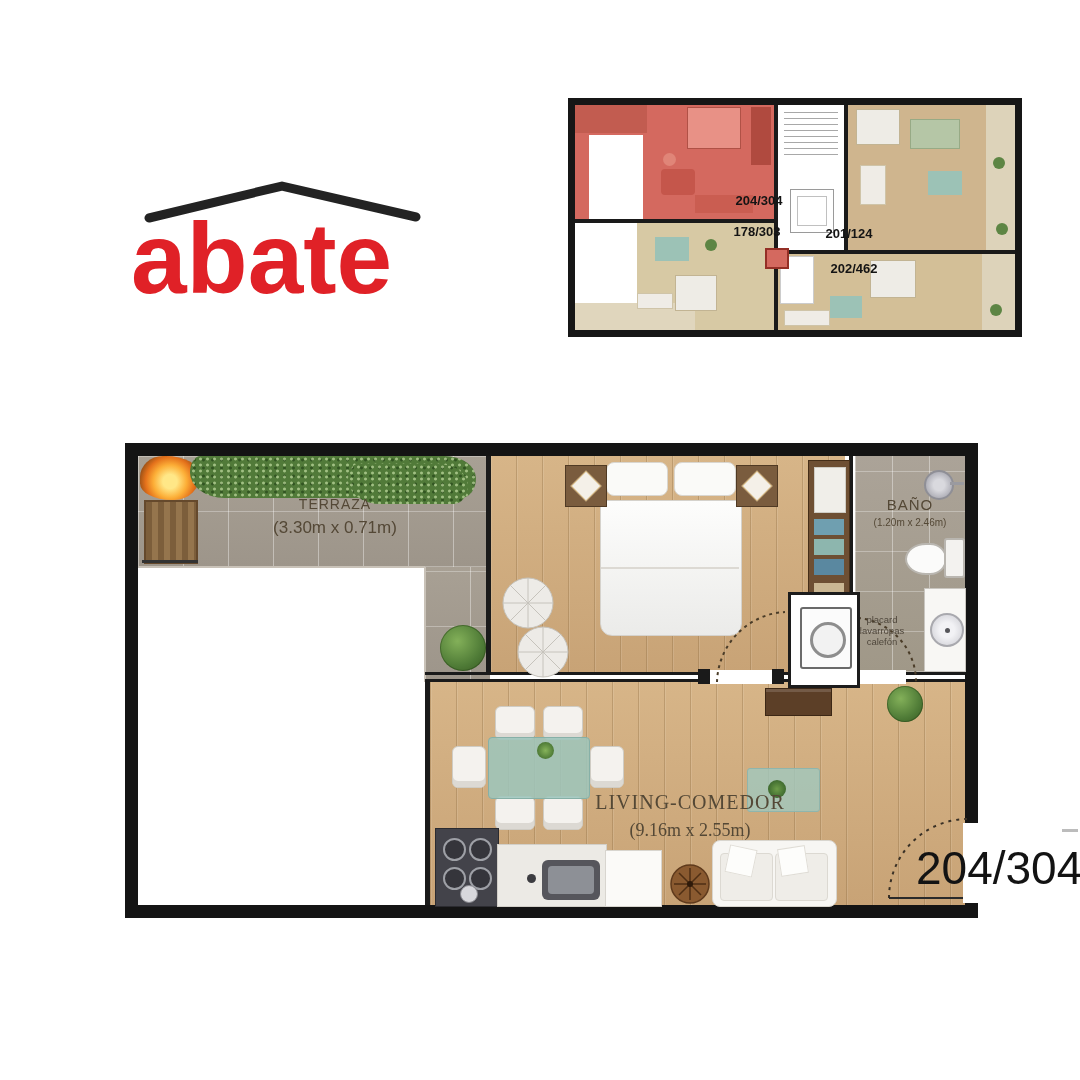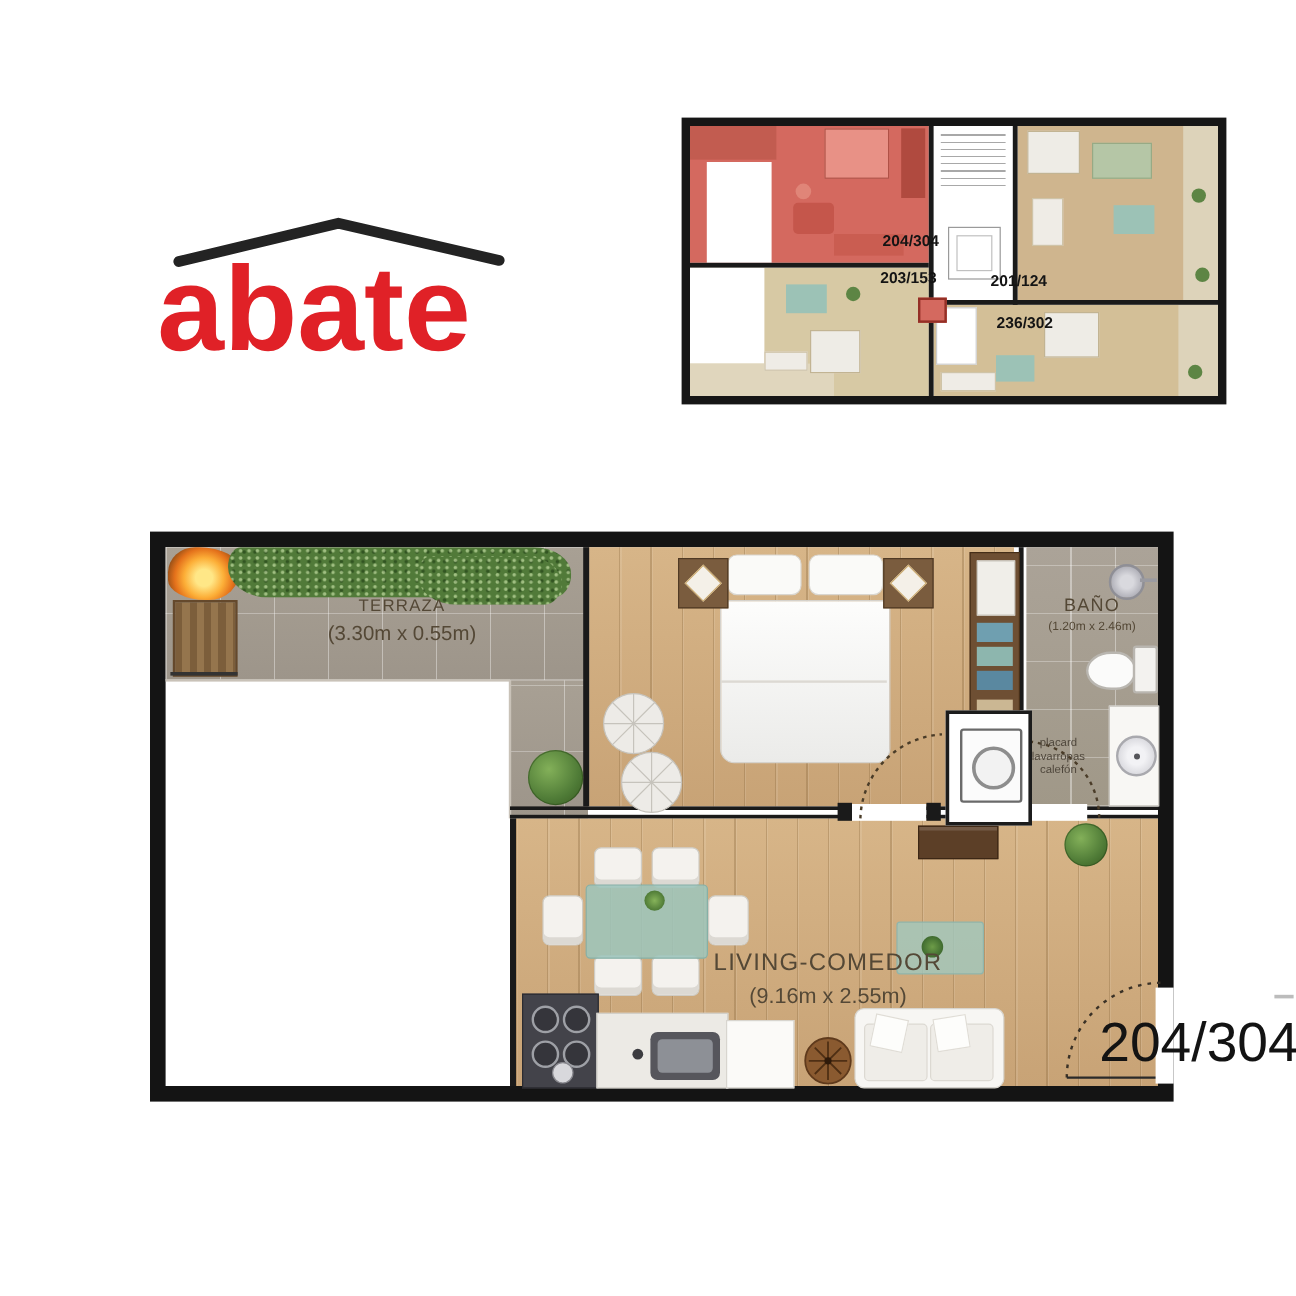--- a/index.html
+++ b/index.html
@@ -100,23 +100,23 @@
       </div>
 
       <div class="abs wall" style="left:199px;top:0;width:4px;height:225px;"></div>
       <div class="abs wall" style="left:0;top:114px;width:199px;height:4px;"></div>
       <div class="abs wall" style="left:269px;top:0;width:4px;height:149px;"></div>
       <div class="abs wall" style="left:199px;top:145px;width:241px;height:4px;"></div>
 
       <div class="abs" style="left:190px;top:143px;width:20px;height:17px;background:#d4695f;border:2px solid #942f26;z-index:5;"></div>
 
       <div class="abs mini-label" style="left:148px;top:88px;width:72px;z-index:6;">204/304</div>
-      <div class="abs mini-label" style="left:146px;top:119px;width:72px;z-index:6;">203/153</div>
+      <div class="abs mini-label" style="left:146px;top:119px;width:72px;z-index:6;">178/303</div>
       <div class="abs mini-label" style="left:238px;top:121px;width:72px;z-index:6;">201/124</div>
-      <div class="abs mini-label" style="left:240px;top:156px;width:78px;z-index:6;">236/302</div>
+      <div class="abs mini-label" style="left:240px;top:156px;width:78px;z-index:6;">202/462</div>
     </div>
   </div>
 
   <div class="abs" style="left:125px;top:443px;width:853px;height:475px;background:#141414;">
     <div class="abs" style="left:13px;top:13px;width:827px;height:449px;background:#ffffff;">
 
       <div class="abs tile" style="left:0;top:0;width:352px;height:111px;"></div>
       <div class="abs tile" style="left:287px;top:111px;width:65px;height:115px;"></div>
       <div class="abs wood" style="left:352px;top:0;width:355px;height:216px;"></div>
       <div class="abs tileSm" style="left:717px;top:0;width:110px;height:216px;"></div>
@@ -137,21 +137,21 @@
       <div class="abs" style="left:722px;top:214px;width:46px;height:14px;background:#ffffff;"></div>
 
       <div class="abs flame" style="left:2px;top:0;width:60px;height:44px;"></div>
       <div class="abs deck" style="left:6px;top:44px;width:50px;height:60px;"></div>
       <div class="abs" style="left:4px;top:104px;width:56px;height:3px;background:#333;"></div>
       <div class="abs hedge" style="left:52px;top:0;width:286px;height:42px;"></div>
       <div class="abs hedge" style="left:210px;top:8px;width:120px;height:40px;"></div>
       <div class="abs bush" style="left:302px;top:169px;width:46px;height:46px;"></div>
       <div class="abs roomlabel" style="left:117px;top:40px;width:160px;">
         <div style="font-size:14px;letter-spacing:1px;">TERRAZA</div>
-        <div style="font-size:17px;margin-top:3px;">(3.30m x 0.55m)</div>
+        <div style="font-size:17px;margin-top:3px;">(3.30m x 0.71m)</div>
       </div>
 
       <div class="abs" style="left:462px;top:0;width:140px;height:180px;">
         <div class="abs" style="left:6px;top:6px;width:60px;height:32px;background:#fafaf8;border:1px solid #d9d6d0;border-radius:8px;"></div>
         <div class="abs" style="left:74px;top:6px;width:60px;height:32px;background:#fafaf8;border:1px solid #d9d6d0;border-radius:8px;"></div>
         <div class="abs" style="left:0;top:44px;width:140px;height:134px;background:linear-gradient(180deg,#fdfdfc,#ebebe9);border:1px solid #d5d2cc;border-radius:4px 4px 12px 12px;">
           <div class="abs" style="left:0;top:66px;width:138px;height:2px;background:#dcd9d3;"></div>
         </div>
       </div>
       <div class="abs" style="left:427px;top:9px;width:40px;height:40px;background:#7a5c3e;border:1px solid #503a24;">
@@ -211,21 +211,21 @@
       <div class="abs" style="left:350px;top:281px;width:100px;height:60px;background:rgba(156,197,188,.85);border:1px solid #86b0a7;border-radius:4px;z-index:3;">
         <div class="abs" style="left:48px;top:4px;width:17px;height:17px;border-radius:50%;background:radial-gradient(circle,#86b35a,#4e7a36 70%);"></div>
       </div>
       <div class="abs chair" style="left:357px;top:250px;width:38px;height:32px;"></div>
       <div class="abs chair" style="left:405px;top:250px;width:38px;height:32px;"></div>
       <div class="abs chair" style="left:357px;top:340px;width:38px;height:32px;"></div>
       <div class="abs chair" style="left:405px;top:340px;width:38px;height:32px;"></div>
       <div class="abs chair" style="left:314px;top:290px;width:32px;height:40px;"></div>
       <div class="abs chair" style="left:452px;top:290px;width:32px;height:40px;"></div>
 
-      <div class="abs roomlabel" style="left:452px;top:334px;width:200px;z-index:4;">
+      <div class="abs roomlabel" style="left:452px;top:334px;width:200px;z-index:4;font-family:Liberation Serif, serif;">
         <div style="font-size:20px;letter-spacing:1px;">LIVING-COMEDOR</div>
         <div style="font-size:18px;margin-top:4px;">(9.16m x 2.55m)</div>
       </div>
 
       <div class="abs" style="left:297px;top:372px;width:62px;height:77px;background:#43434a;border:1px solid #2b2b30;">
         <div class="abs" style="left:7px;top:9px;width:19px;height:19px;border-radius:50%;background:#35353b;border:2px solid #9ea0a6;"></div>
         <div class="abs" style="left:33px;top:9px;width:19px;height:19px;border-radius:50%;background:#35353b;border:2px solid #9ea0a6;"></div>
         <div class="abs" style="left:7px;top:38px;width:19px;height:19px;border-radius:50%;background:#35353b;border:2px solid #9ea0a6;"></div>
         <div class="abs" style="left:33px;top:38px;width:19px;height:19px;border-radius:50%;background:#35353b;border:2px solid #9ea0a6;"></div>
         <div class="abs" style="left:24px;top:56px;width:16px;height:16px;border-radius:50%;background:#d8d8dc;border:1px solid #88888e;"></div>

